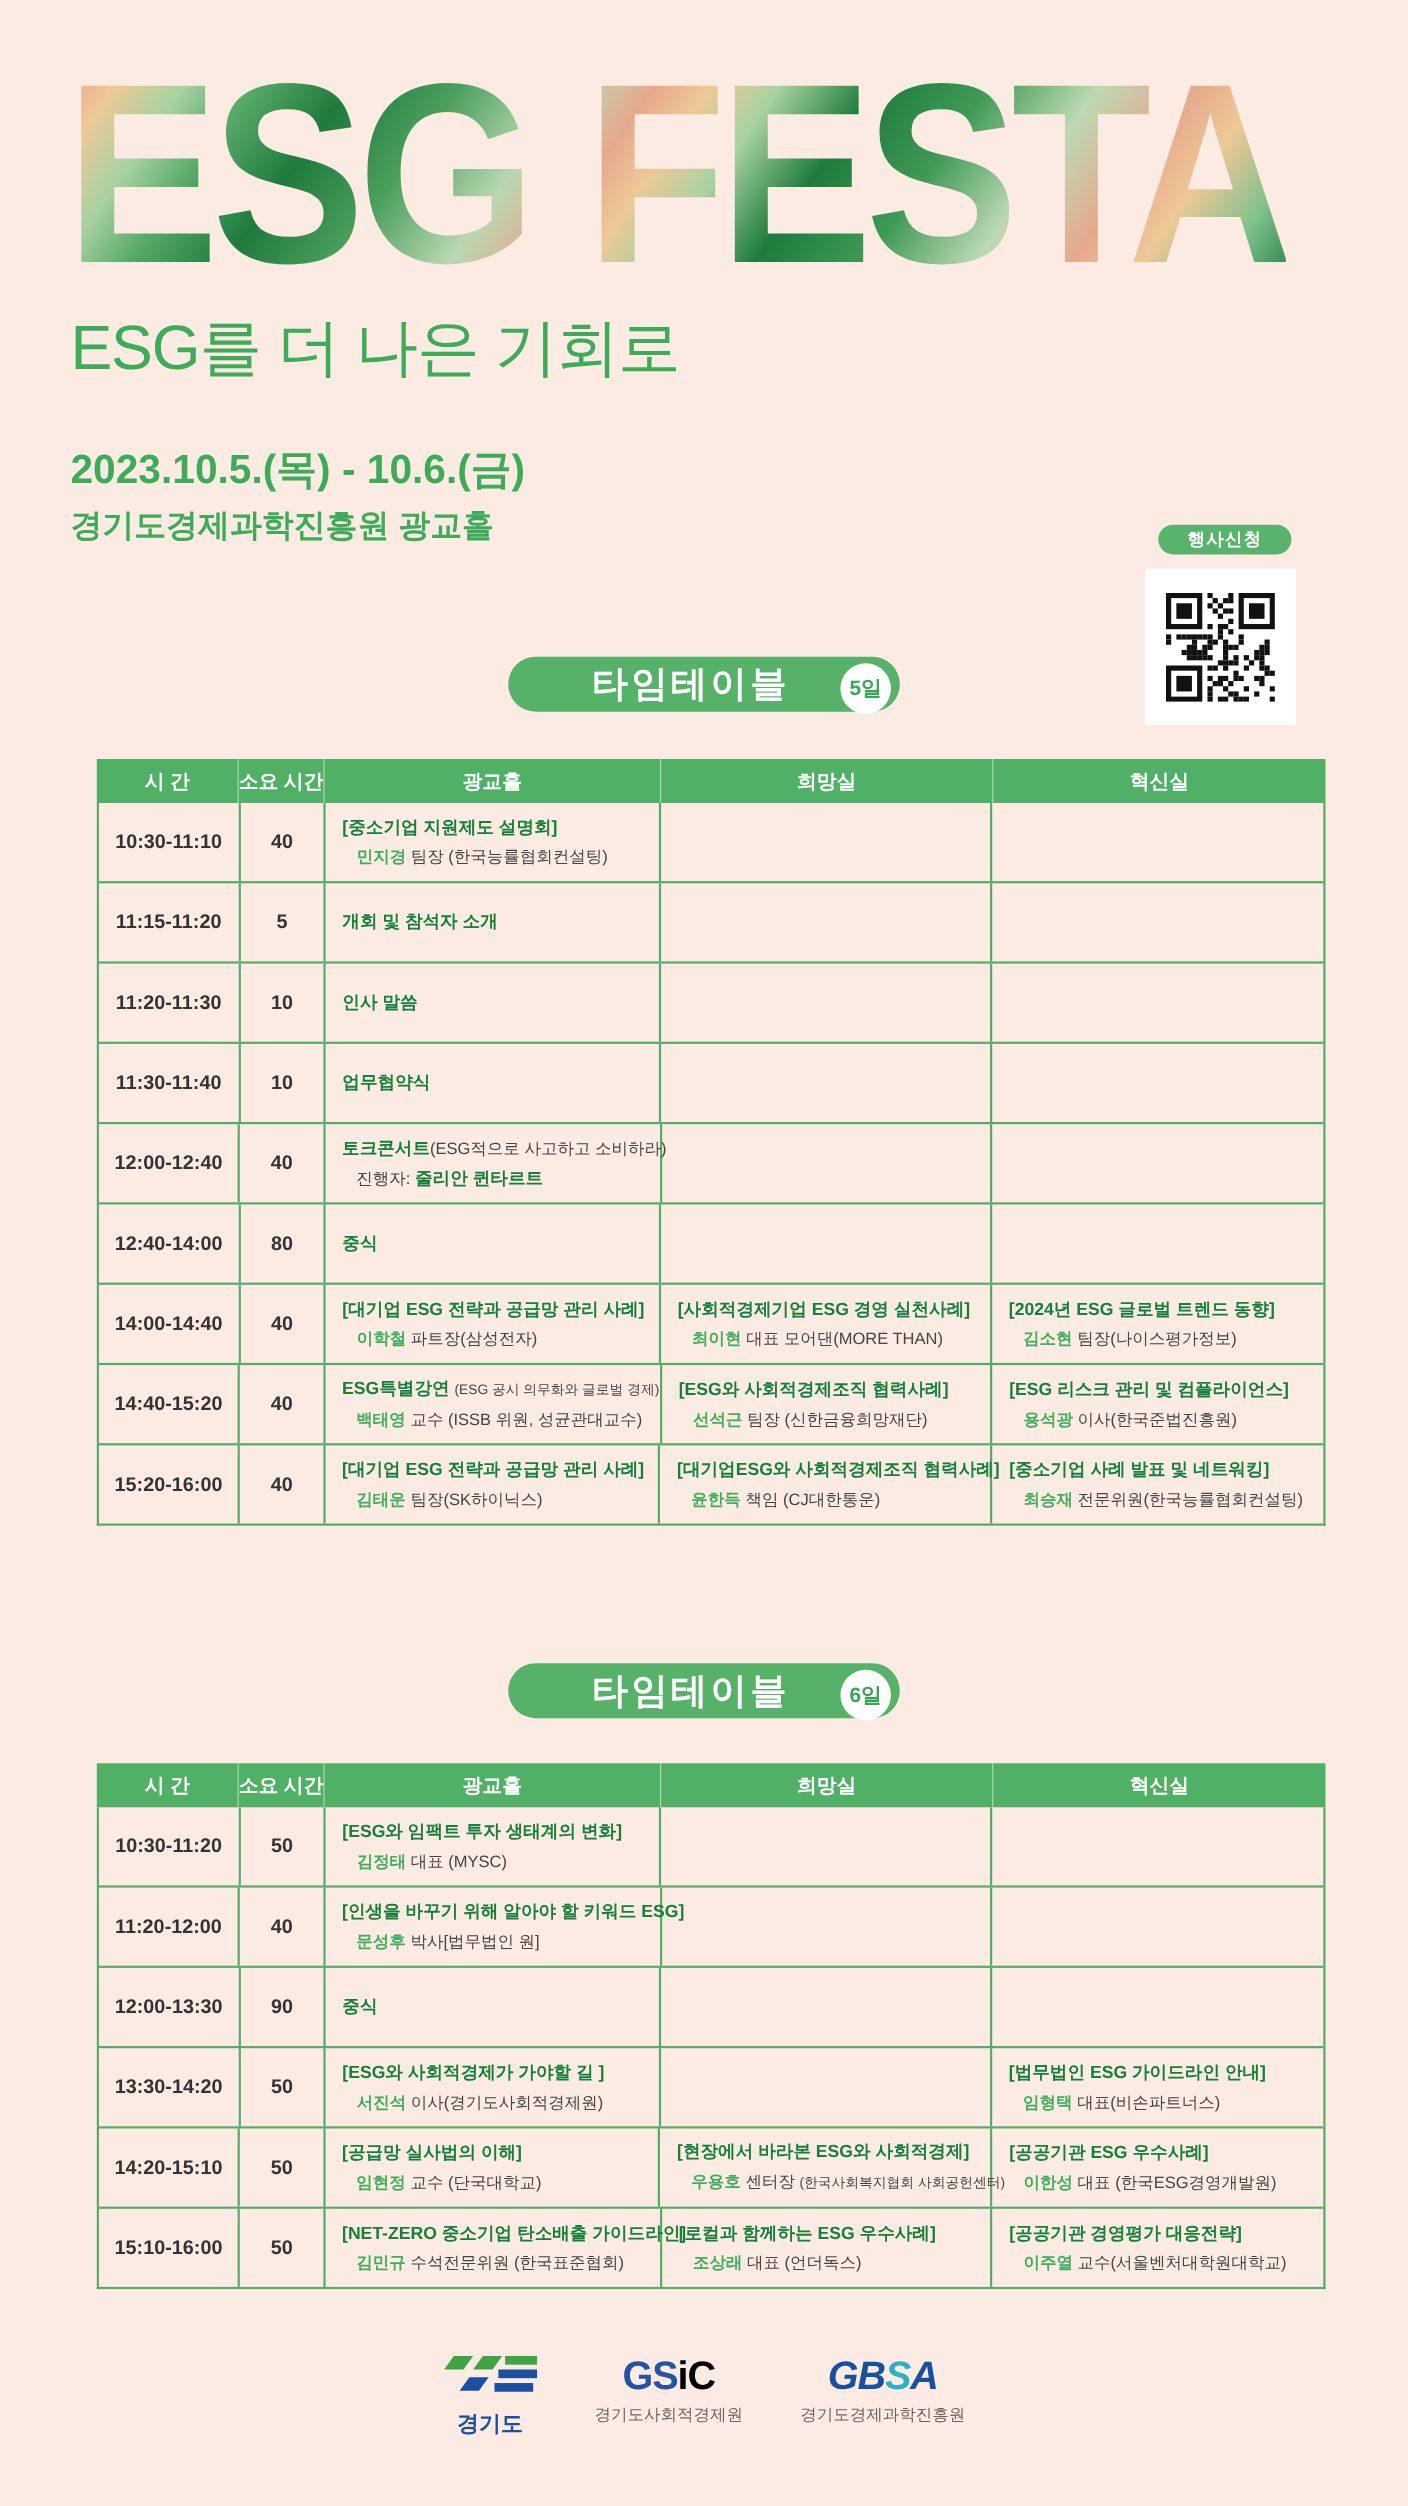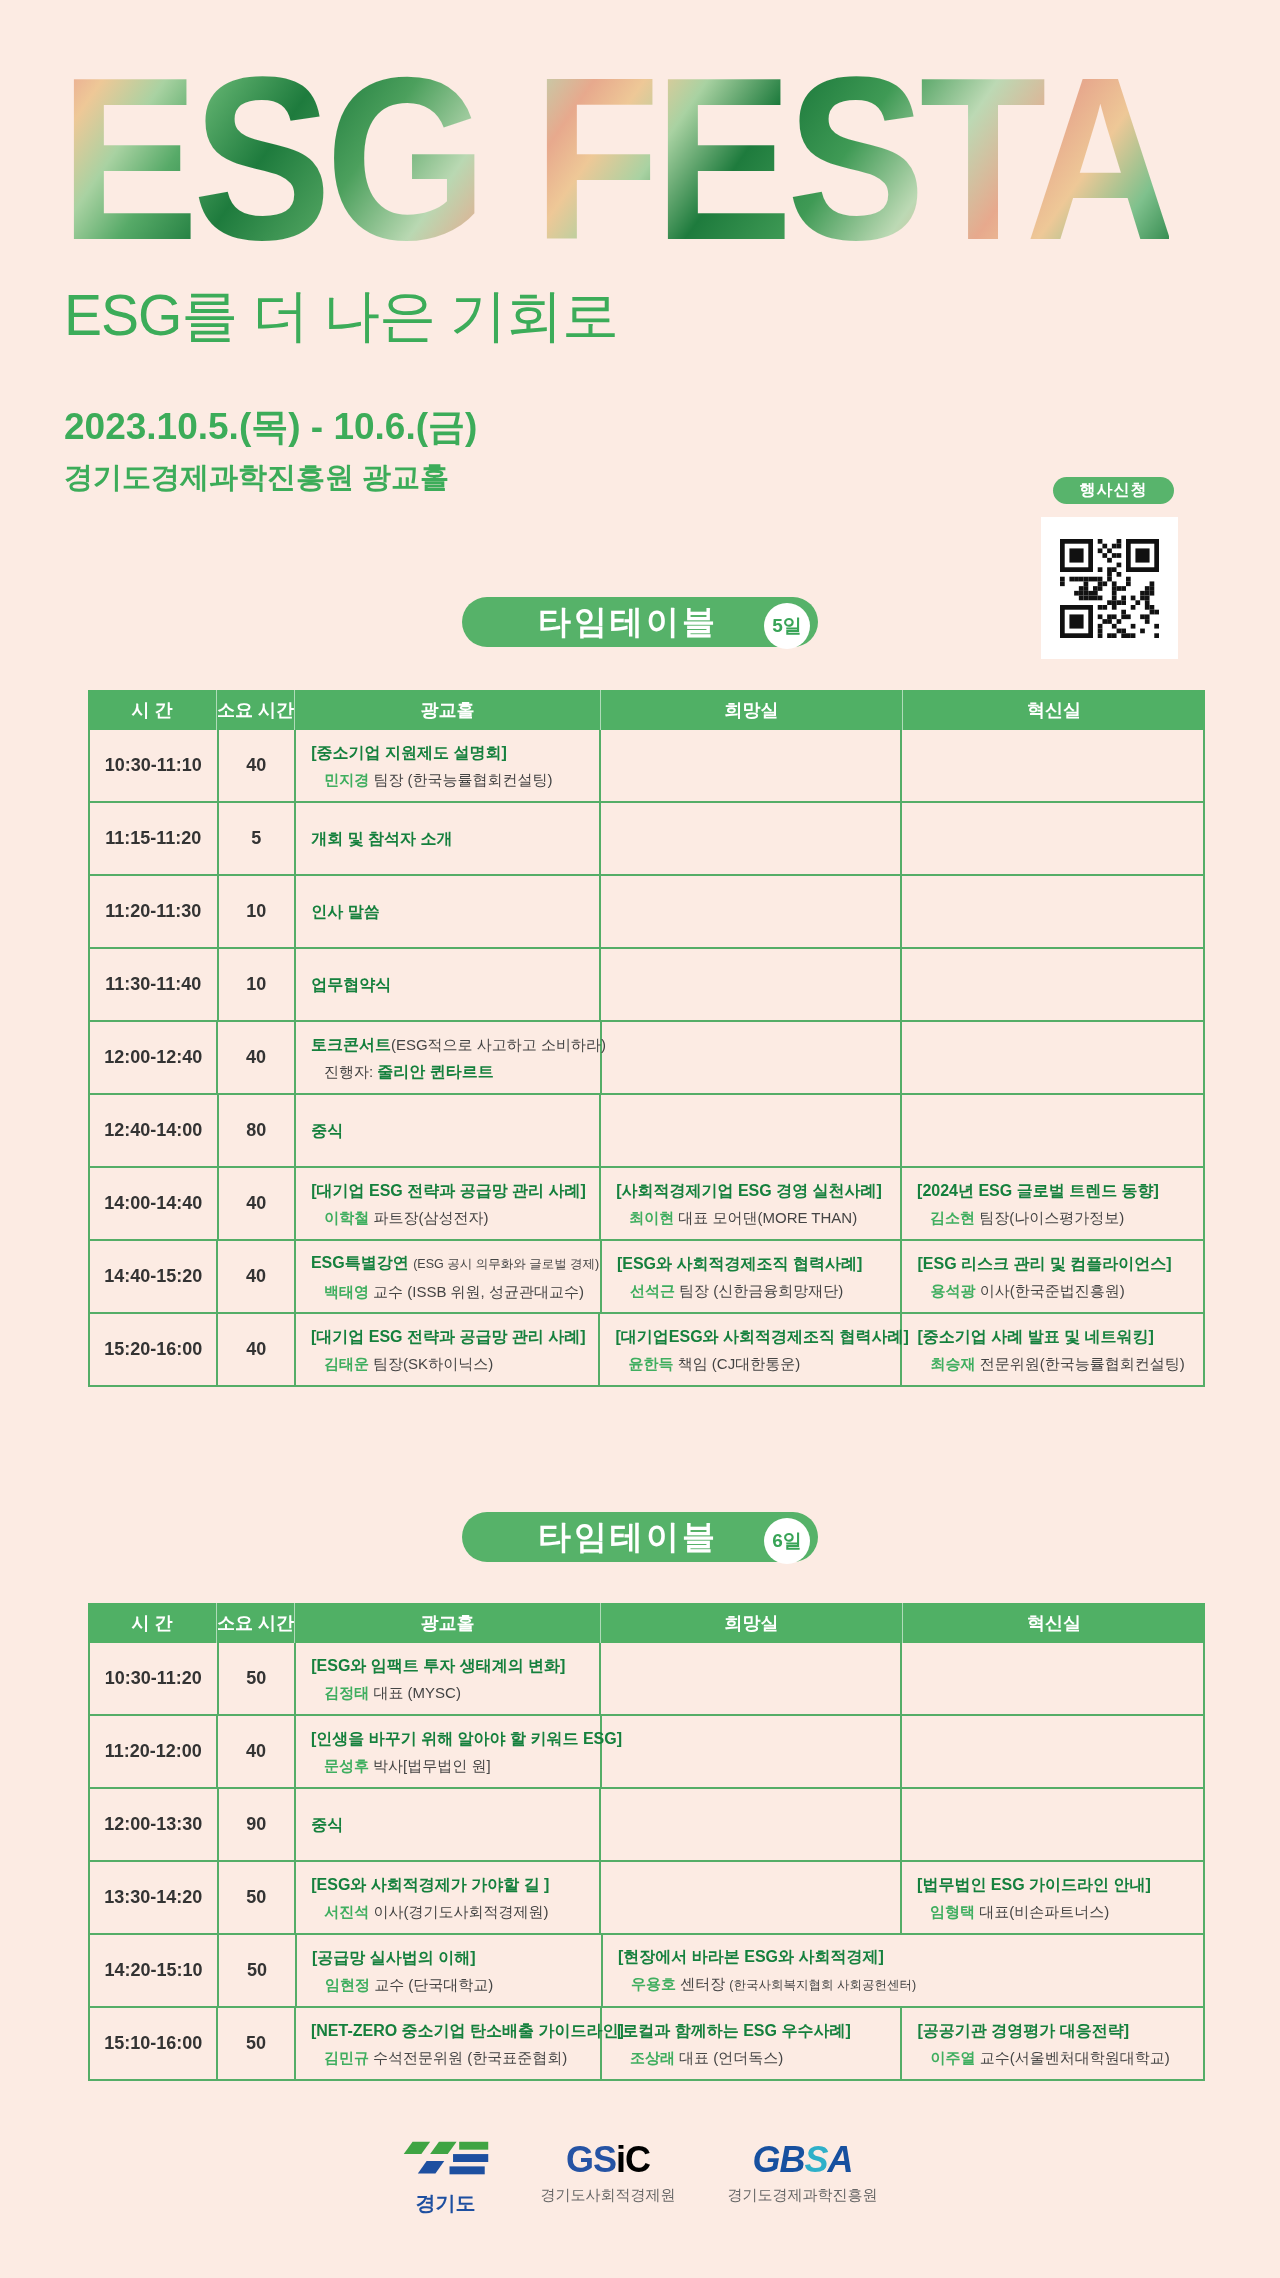--- a/index.html
+++ b/index.html
@@ -390,20 +390,24 @@
           <div class="cell cell-time">14:20-15:10</div>
           <div class="cell cell-dur">50</div>
           <div class="cell cell-content">
             <div class="line"><span class="b">[공급망 실사법의 이해]</span></div>
             <div class="line indent"><span class="g">임현정</span><span class="n"> 교수 (단국대학교)</span></div>
           </div>
           <div class="cell cell-content">
             <div class="line"><span class="b">[현장에서 바라본 ESG와 사회적경제]</span></div>
             <div class="line indent"><span class="g">우용호</span><span class="n"> 센터장 </span><span class="sm">(한국사회복지협회 사회공헌센터)</span></div>
           </div>
+          <div class="cell cell-content">
+            <div class="line"><span class="b">[공공기관 ESG 우수사례]</span></div>
+            <div class="line indent"><span class="g">이한성</span><span class="n"> 대표 (한국ESG경영개발원)</span></div>
+          </div>
         </div>
         <div class="t-row">
           <div class="cell cell-time">15:10-16:00</div>
           <div class="cell cell-dur">50</div>
           <div class="cell cell-content">
             <div class="line"><span class="b">[NET-ZERO 중소기업 탄소배출 가이드라인]</span></div>
             <div class="line indent"><span class="g">김민규</span><span class="n"> 수석전문위원 (한국표준협회)</span></div>
           </div>
           <div class="cell cell-content">
             <div class="line"><span class="b">[로컬과 함께하는 ESG 우수사례]</span></div>

